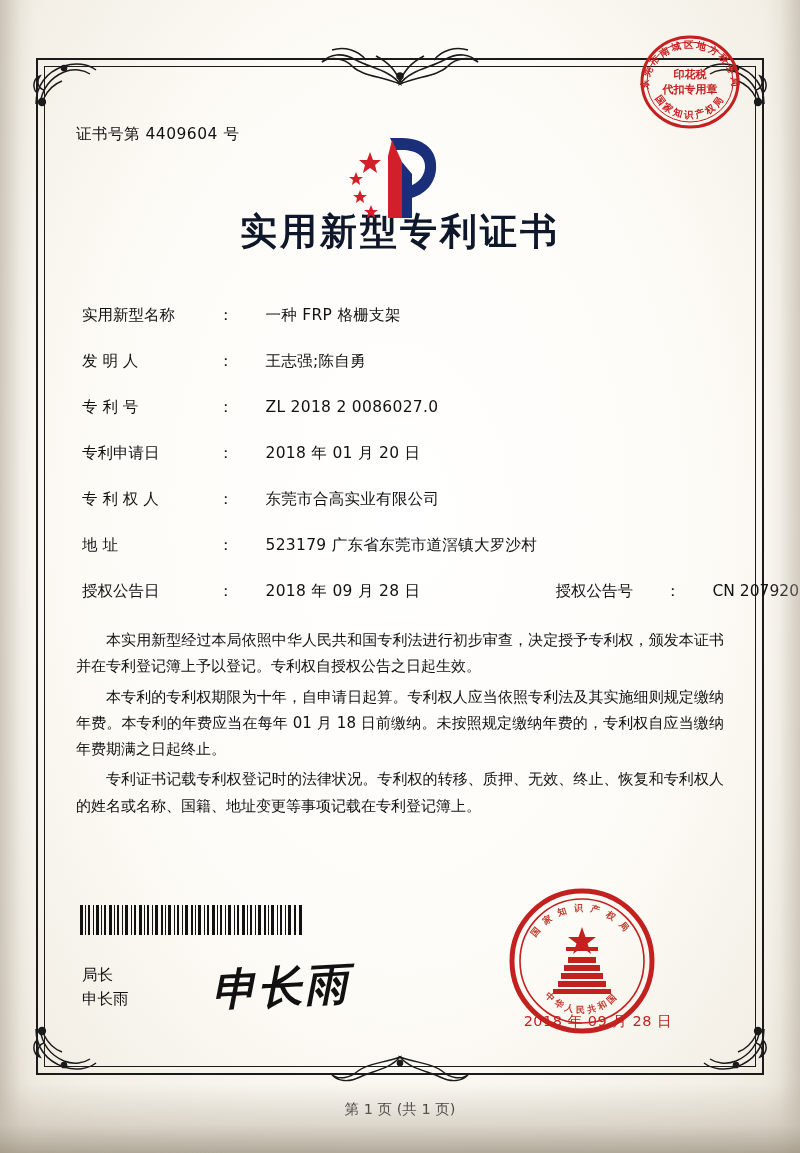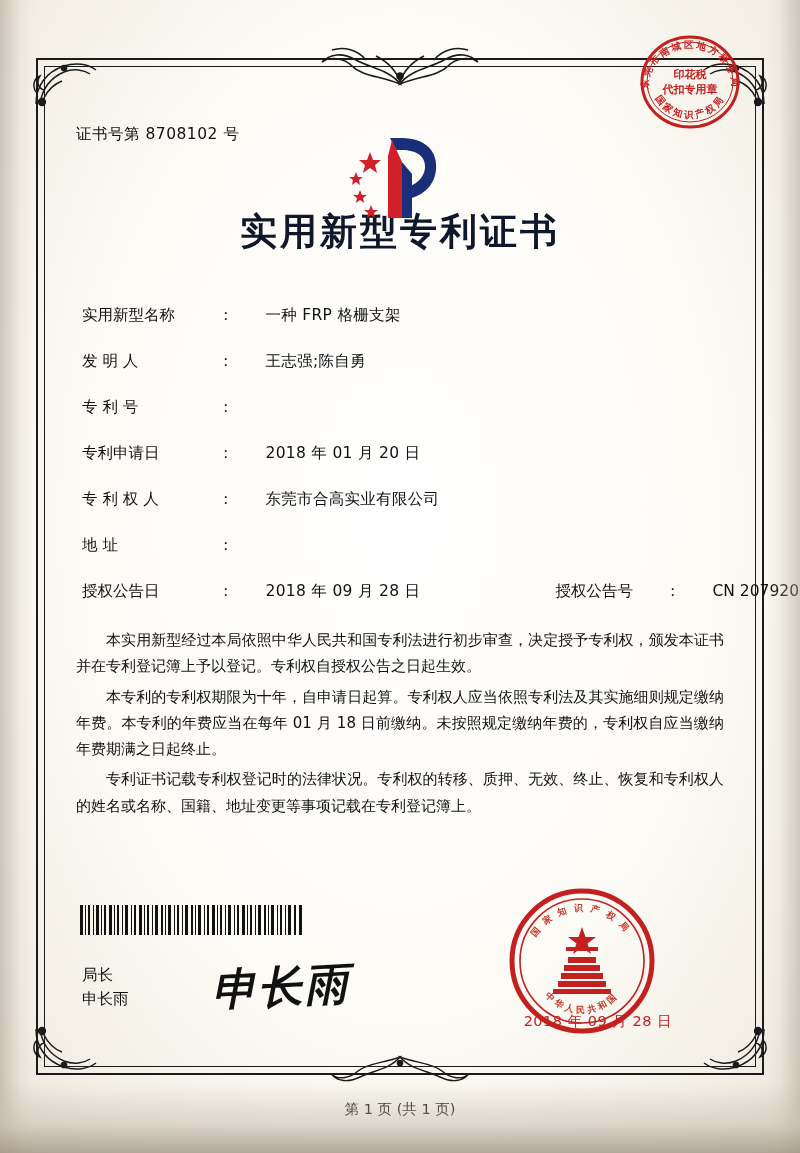--- a/index.html
+++ b/index.html
@@ -342,58 +342,60 @@
 
         <g fill="#d2202b">
           <polygon points="30,26 33,34 41,34 35,39 37,47 30,42 23,47 25,39 19,34 27,34"></polygon>
           <polygon points="16,46 18,51 23,51 19,54 20,59 16,56 12,59 13,54 9,51 14,51"></polygon>
           <polygon points="20,64 22,69 27,69 23,72 24,77 20,74 16,77 17,72 13,69 18,69"></polygon>
           <polygon points="31,79 33,84 38,84 34,87 35,92 31,89 27,92 28,87 24,84 29,84"></polygon>
         </g>
       </svg>
     </div>
 
-    <div class="cert-number">证书号第 8708102 号</div>
+    <div class="cert-number">证书号第 4409604 号</div>
 
     <div class="doc-title">实用新型专利证书</div>
 
     <div class="fields">
 
       <div class="field-row">
         <span class="field-label">实用新型名称</span>
         <span class="field-sep">：</span>
         <span class="field-value">一种 FRP 格栅支架</span>
       </div>
 
       <div class="field-row">
         <span class="field-label">发 明 人</span>
         <span class="field-sep">：</span>
         <span class="field-value">王志强;陈自勇</span>
       </div>
 
       <div class="field-row">
         <span class="field-label">专 利 号</span>
         <span class="field-sep">：</span>
+        <span class="field-value">ZL 2018 2 0086027.0</span>
       </div>
 
       <div class="field-row">
         <span class="field-label">专利申请日</span>
         <span class="field-sep">：</span>
         <span class="field-value">2018 年 01 月 20 日</span>
       </div>
 
       <div class="field-row">
         <span class="field-label">专 利 权 人</span>
         <span class="field-sep">：</span>
         <span class="field-value">东莞市合高实业有限公司</span>
       </div>
 
       <div class="field-row">
         <span class="field-label">地        址</span>
         <span class="field-sep">：</span>
+        <span class="field-value">523179 广东省东莞市道滘镇大罗沙村</span>
       </div>
 
       <div class="field-row double">
         <span class="field-label">授权公告日</span>
         <span class="field-sep">：</span>
         <span class="field-value">2018 年 09 月 28 日</span>
         <span class="field-label2">授权公告号</span>
         <span class="field-sep">：</span>
         <span class="field-label2">CN 207920148 U</span>
       </div>

